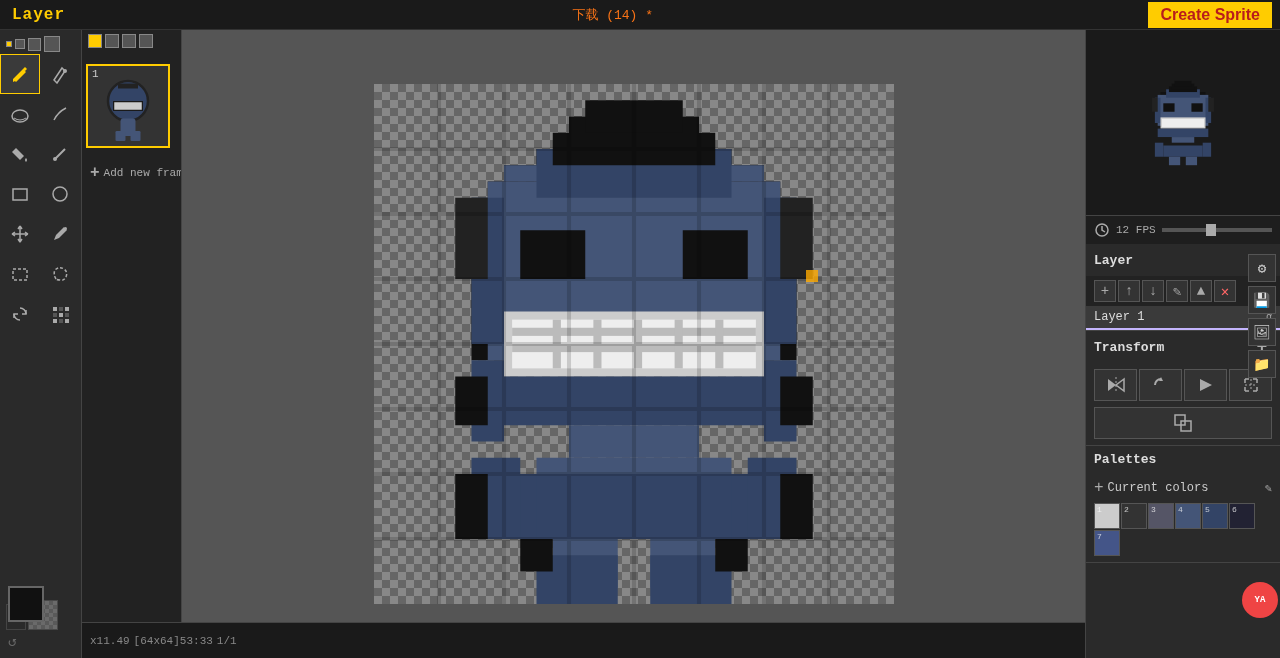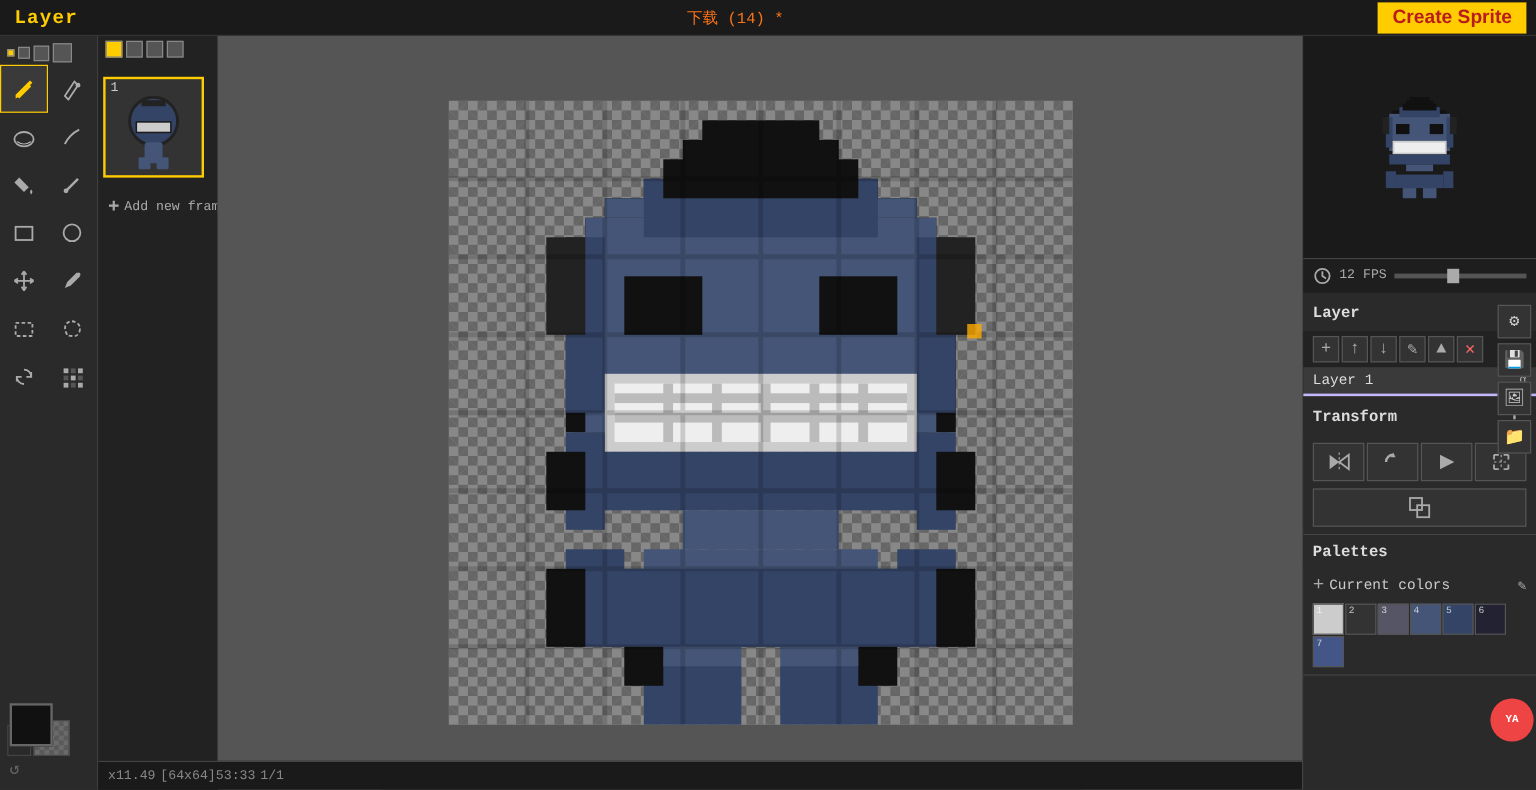--- a/index.html
+++ b/index.html
@@ -130,21 +130,21 @@
     }
 
     .palettes-section { padding: 6px 8px; }
     .palettes-header { display: flex; align-items: center; justify-content: space-between; margin-bottom: 6px; }
     .palette-grid { display: flex; flex-wrap: wrap; gap: 1px; }
     .palette-swatch { width: 26px; height: 26px; cursor: pointer; position: relative; border: 1px solid #555; }
     .swatch-num { position: absolute; top: 1px; left: 2px; font-size: 8px; color: rgba(255,255,255,0.7); }
 
     
     #status-bar {
-      position: absolute; bottom: 0; left: 82px; right: 195px; height: 24px;
+      position: absolute; bottom: 0; left: 82px; right: 195px; height: 36px;
       background: #1a1a1a; border-top: 1px solid #444; display: flex; align-items: center;
       padding: 0 8px; font-size: 11px; color: #888;
     }
 
     
     .cursor-pencil {
       position: absolute; width: 12px; height: 12px; background: #ffaa00; opacity: 0.8;
       border-radius: 0; pointer-events: none;
     }
 

